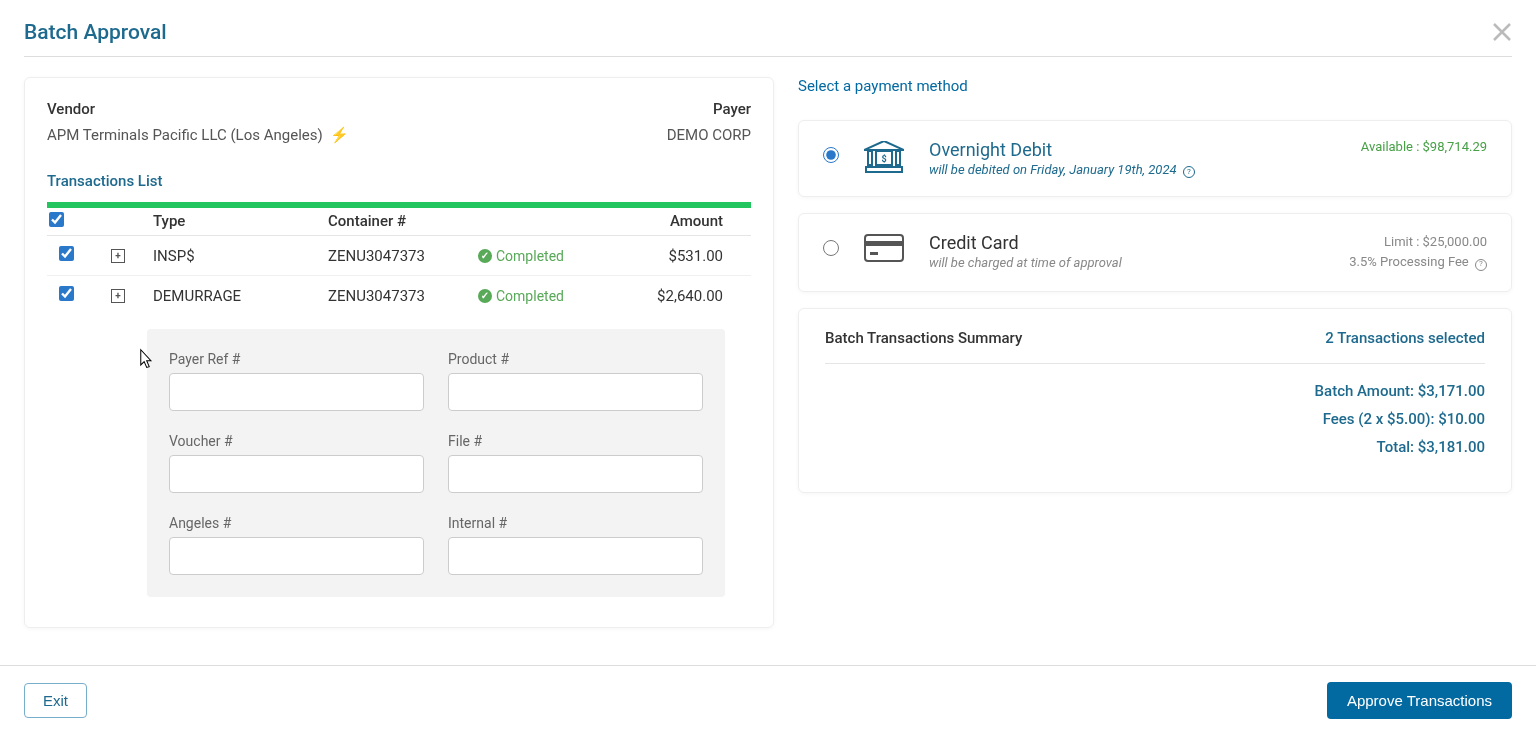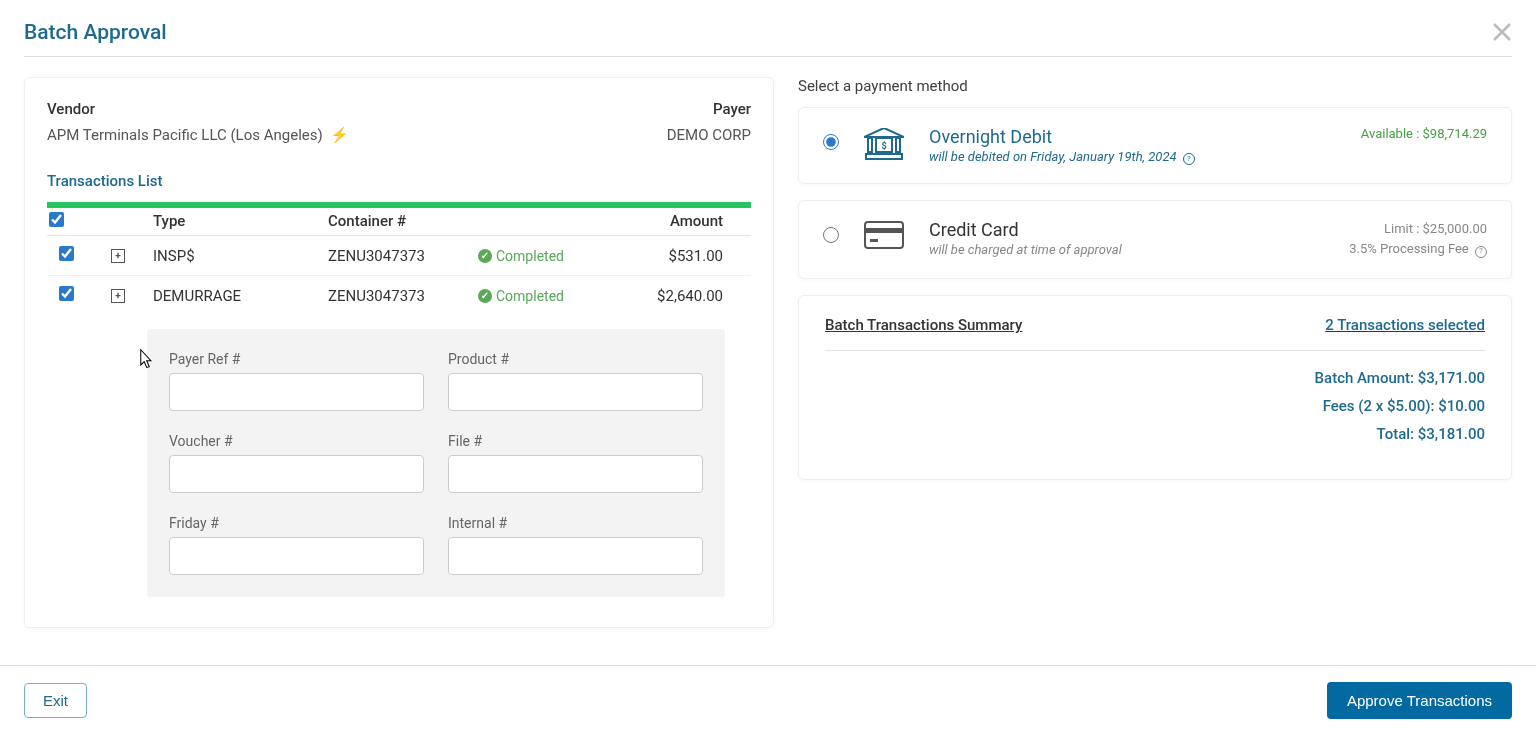--- a/index.html
+++ b/index.html
@@ -114,21 +114,21 @@
     .detail-label { color: #666; font-size: 14px; margin-bottom: 6px; }
     .detail-input {
       width: 100%;
       height: 38px;
       border: 1px solid #ccc;
       border-radius: 4px;
       background: #fff;
       padding: 0 8px;
     }
 
-    .pay-method-label { color: #404040; margin-bottom: 12px; }
+    .pay-method-label { color: #0369a1; margin-bottom: 25px; }
     .pm-card {
       border: 1px solid #eee;
       border-radius: 6px;
       box-shadow: 0 1px 4px rgba(0,0,0,0.04);
       padding: 18px 24px;
       margin-bottom: 16px;
       display: flex;
       align-items: flex-start;
       gap: 22px;
     }
@@ -148,21 +148,21 @@
     .pm-right { text-align:right; }
     .avail-green { color: #46a046; font-size: 13px; }
     .gray-small { color: #888; font-size: 13px; line-height: 1.6; }
 
     .summary-card {
       border: 1px solid #eee;
       border-radius: 6px;
       box-shadow: 0 1px 4px rgba(0,0,0,0.04);
       padding: 20px 26px 26px 26px;
     }
-    .summary-top { display:flex; justify-content:space-between; align-items:center; padding-bottom:16px; border-bottom:1px solid #e5e5e5; margin-bottom:18px;text-decoration:underline; }
+    .summary-top { display:flex; justify-content:space-between; align-items:center; padding-bottom:16px; border-bottom:1px solid #e5e5e5; margin-bottom:18px; }
     .summary-title { color: #333; font-weight: 500; }
     .summary-count { color: #1e6a8e; font-weight: 500; }
     .summary-line { text-align:right; color:#1e6a8e; font-weight:500; margin-bottom: 10px; }
 
     .footer {
       position: absolute;
       bottom: 0; left: 0; right: 0;
       border-top: 1px solid #ddd;
       padding: 16px 24px;
       display: flex;
@@ -282,21 +282,21 @@
           </div>
           <div>
             <div class="detail-label">Voucher #</div>
             <input class="detail-input" style="">
           </div>
           <div>
             <div class="detail-label">File #</div>
             <input class="detail-input" style="">
           </div>
           <div>
-            <div class="detail-label">Friday #</div>
+            <div class="detail-label">Angeles #</div>
             <input class="detail-input" style="">
           </div>
           <div>
             <div class="detail-label">Internal #</div>
             <input class="detail-input" style="">
           </div>
         </div>
       </div>
     </div>
 

